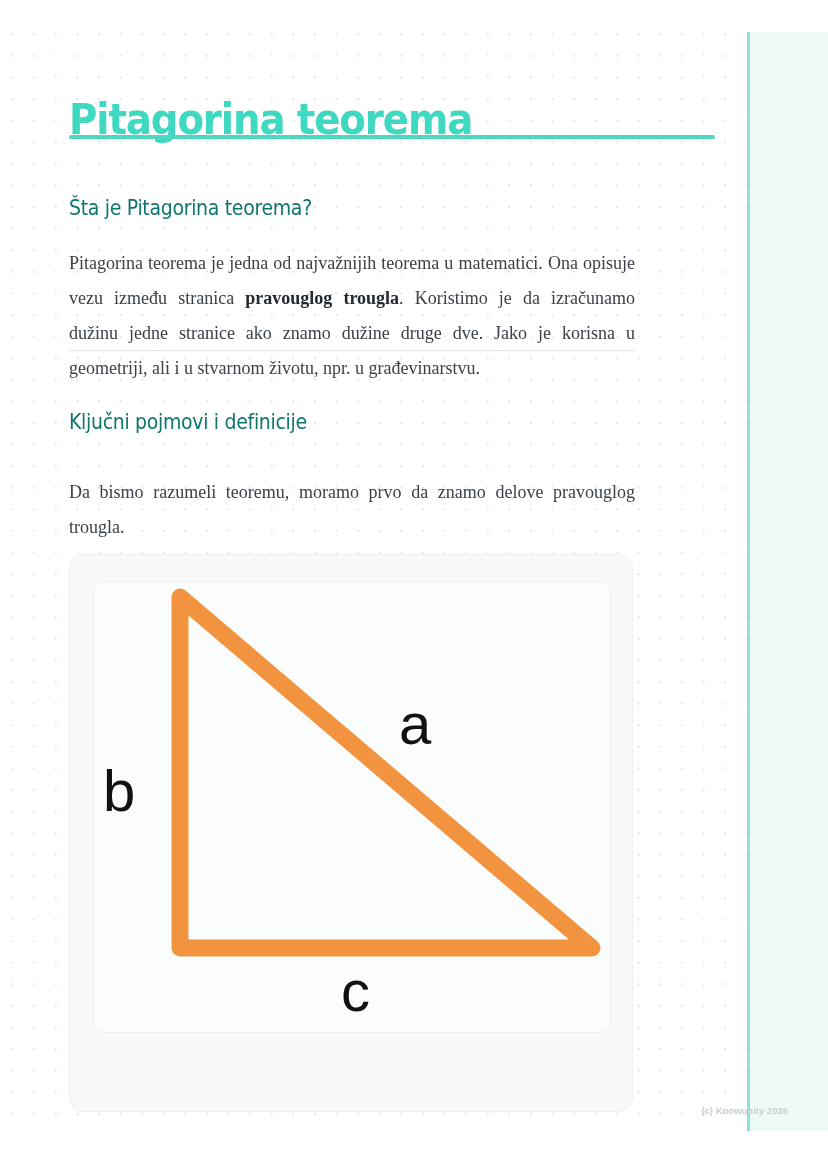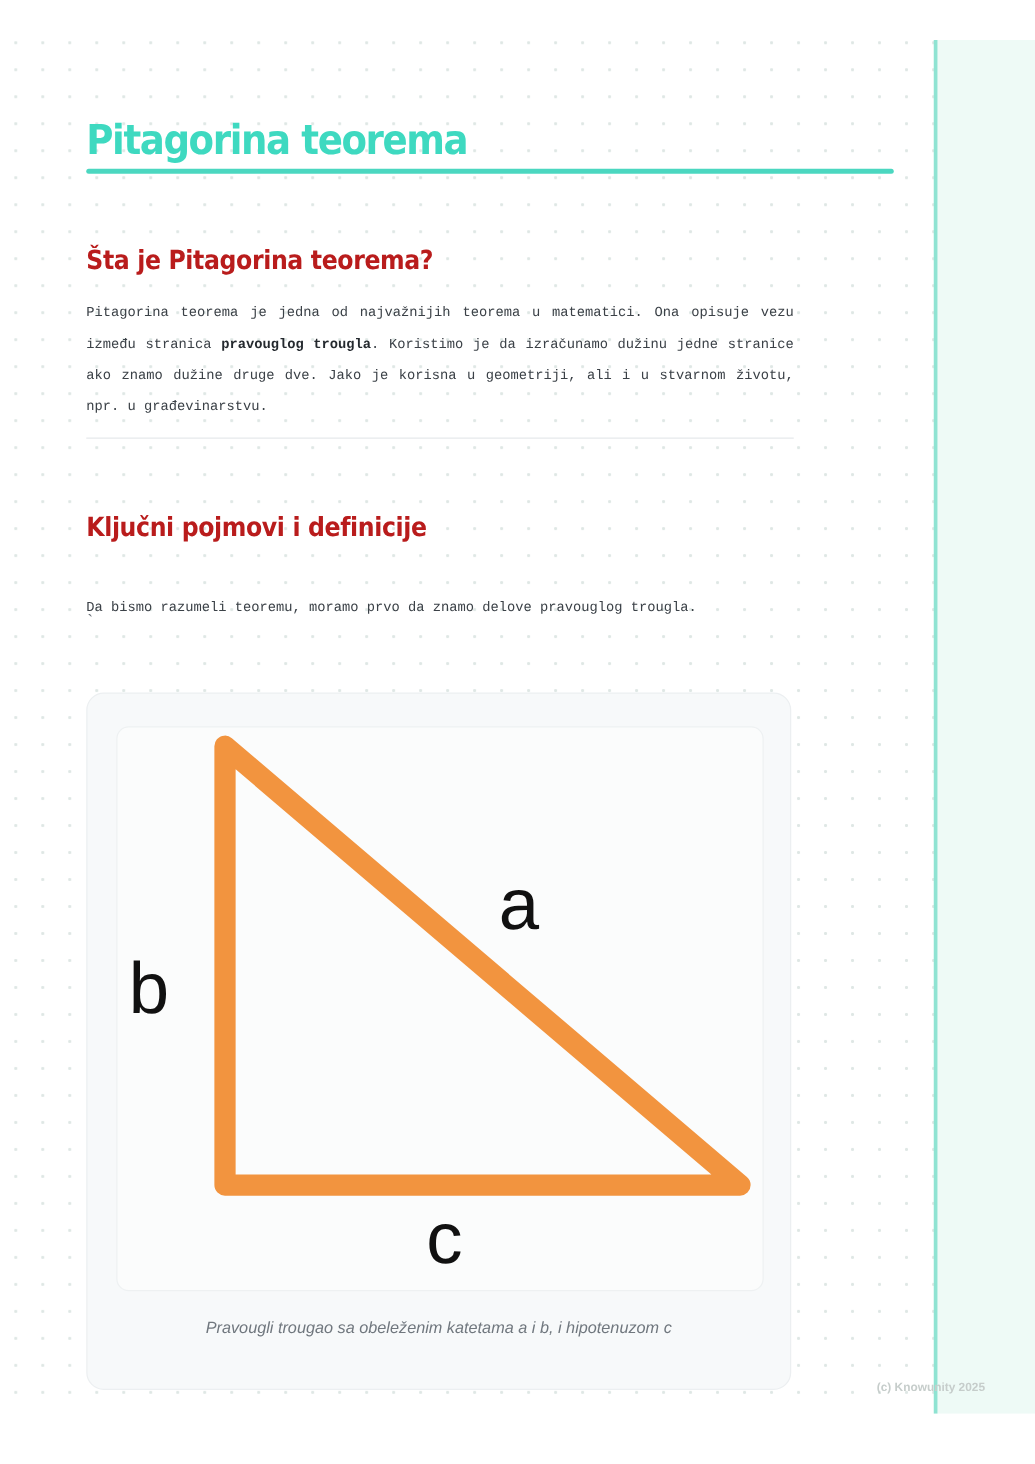--- a/index.html
+++ b/index.html
@@ -64,21 +64,21 @@
     left: 69px;
     top: 0;
     width: 566px;
   }
 
   #title {
     position: absolute;
     left: 0;
     top: 65px;
     width: 660px;
-    font-size: 33px;
+    font-size: 43px;
     line-height: 50px;
     font-weight: 700;
     letter-spacing: -1.1px;
     color: #3ed9c0;
     font-family: "DejaVu Sans", sans-serif;
     font-stretch: condensed;
     white-space: nowrap;
   }
 
   #title-rule {
@@ -89,39 +89,39 @@
     height: 4px;
     border-radius: 2px;
     background: #4bd7c0;
   }
 
   .h2 {
     position: absolute;
     left: 0;
     font-size: 21px;
     line-height: 26px;
-    font-weight: 700;
+    font-weight: 400;
     letter-spacing: -.3px;
     font-family: "DejaVu Sans", sans-serif;
     font-stretch: condensed;
-    color: #b91c1c;
+    color: #0f766e;
     white-space: nowrap;
   }
   #h2-1 { top: 178px; }
   #h2-2 { top: 392px; }
 
   .para {
     position: absolute;
     left: 0;
     width: 566px;
-    font-size: 11px;
-    line-height: 25px;
+    font-size: 18px;
+    line-height: 35px;
     color: #3b4147;
     text-align: justify;
-    font-family: Liberation Mono, monospace;
+    font-family: Liberation Serif, serif;
   }
   .para b { font-weight: 700; color: #24292e; }
   #para-1 { top: 228px; }
   #para-2 { top: 427px; margin-top: 48px; }
 
   #stray-mark {
     position: absolute;
     left: 1px;
     top: 488px;
     font-size: 13px;
@@ -240,17 +240,16 @@
   </div>
 
   <svg id="tri-svg" width="828" height="1131" viewBox="0 0 828 1131" aria-hidden="true">
     <polygon points="180,597 180,948 592,948" fill="none" stroke="#f2943f" stroke-width="17" stroke-linejoin="round" stroke-linecap="round"></polygon>
   </svg>
 
   <div id="label-a" class="tri-label">a</div>
   <div id="label-b" class="tri-label">b</div>
   <div id="label-c" class="tri-label">c</div>
 
-  <div id="figure-caption">Pravougli trougao sa obeleženim katetama a i b, i hipotenuzom c</div>
 
   <div id="footer">(c) Knowunity 2025</div>
 
 </div>
 
 </body></html>

